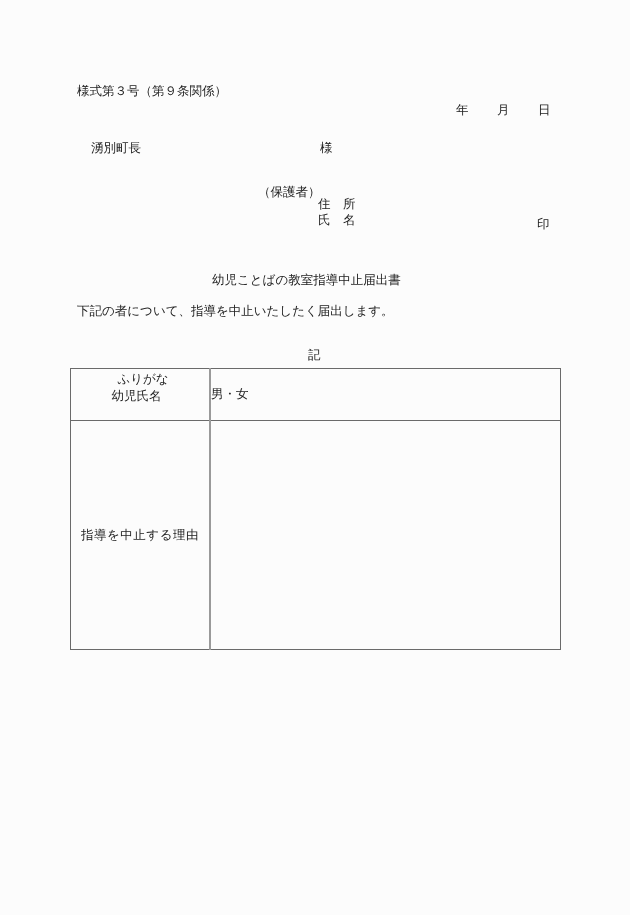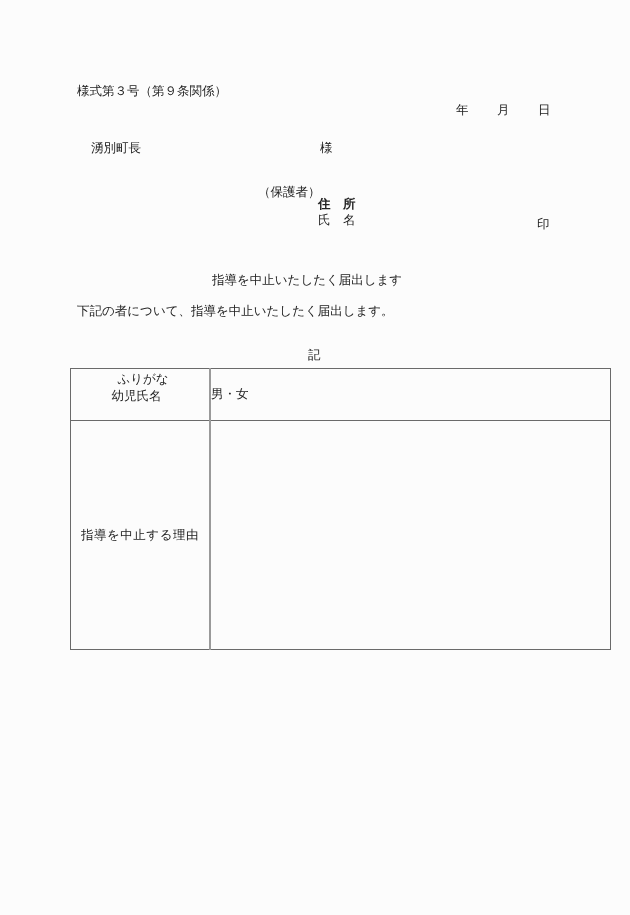--- a/index.html
+++ b/index.html
@@ -16,32 +16,32 @@
       color: #222;
       font-size: 12.5px;
     }
     .abs { position: absolute; white-space: nowrap; line-height: 1; }
     .form-number { left: 77px; top: 85px; }
     .date-line { top: 104px; }
     .date-line span { position: absolute; }
     .addressee { left: 91px; top: 142px; }
     .sama { left: 320px; top: 142px; }
     .guardian-label { left: 258px; top: 186px; }
-    .addr-label { left: 318px; top: 198px; font-weight: bold; }
+    .addr-label { left: 318px; top: 198px; }
     .name-label { left: 318px; top: 214px; }
     .seal { left: 537px; top: 218px; }
     .doc-title { left: 212px; top: 274px; }
     .intro { left: 77px; top: 305px; }
     .ki { left: 308px; top: 349px; }
 
     .form-table {
       position: absolute;
       left: 70px;
       top: 368px;
-      width: 541px;
+      width: 491px;
       border-collapse: collapse;
       table-layout: fixed;
     }
     .form-table td {
       border: 1px solid #6a6a6a;
       padding: 0;
       vertical-align: middle;
       font-size: 12.5px;
       color: #222;
     }
@@ -72,21 +72,21 @@
   </div>
 
   <div class="abs addressee">湧別町長</div>
   <div class="abs sama">様</div>
 
   <div class="abs guardian-label">（保護者）</div>
   <div class="abs addr-label">住　所</div>
   <div class="abs name-label">氏　名</div>
   <div class="abs seal">印</div>
 
-  <div class="abs doc-title">指導を中止いたしたく届出します</div>
+  <div class="abs doc-title">幼児ことばの教室指導中止届出書</div>
   <div class="abs intro">下記の者について、指導を中止いたしたく届出します。</div>
   <div class="abs ki">記</div>
 
   <table class="form-table">
     <tbody>
         <tr class="row-name">
       <td class="label-cell">
         <div class="furigana-block">
           <div style="padding-left:6px;">ふりがな</div>
           <div>幼児氏名</div>

